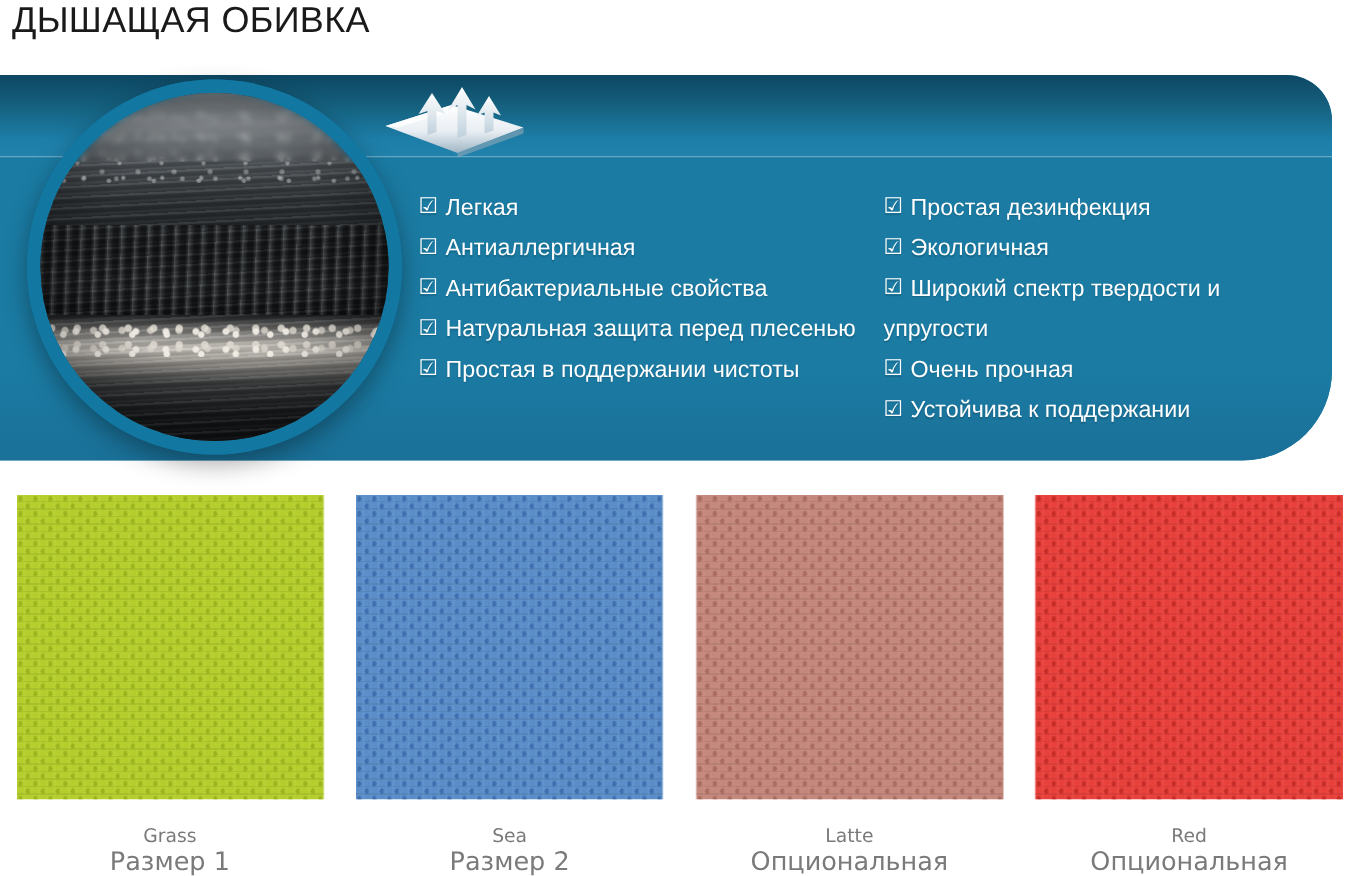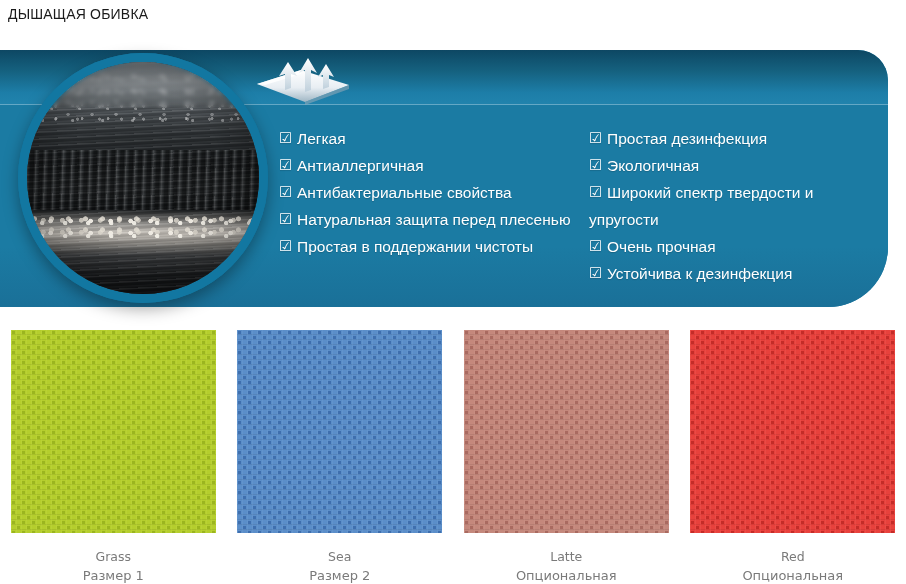--- a/index.html
+++ b/index.html
@@ -8,21 +8,21 @@
     width:906px;height:584px;
     background:#ffffff;
     font-family:"Liberation Sans","DejaVu Sans",sans-serif;
     overflow:hidden;
     position:relative;
   }
 
   
   .page-title{
     position:absolute;left:8px;top:2px;
-    font-size:14px;line-height:24px;
+    font-size:24px;line-height:24px;
     color:#1a1a1a;letter-spacing:.2px;
     white-space:nowrap;
   }
 
   
   .banner{
     position:absolute;left:0;top:50px;
     width:888px;height:257px;
     border-top-right-radius:30px;
     border-bottom-right-radius:60px;
@@ -187,21 +187,21 @@
   }
   .sw-tex{
     position:absolute;inset:0;
   }
   .sw-name{
     margin-top:14px;
     font-size:12.5px;color:#7a7a7a;line-height:19px;
     font-family:"DejaVu Sans","Liberation Sans",sans-serif;
   }
   .sw-size{
-    font-size:13px;color:#7a7a7a;line-height:19px;
+    font-size:17px;color:#7a7a7a;line-height:19px;
     font-family:"DejaVu Sans","Liberation Sans",sans-serif;
   }
 </style>
 </head>
 <body>
 
 <div class="page-title">ДЫШАЩАЯ ОБИВКА</div>
 
 <div class="banner">
   <div class="banner-head"></div>
@@ -273,21 +273,21 @@
     <div class="feat">
       <span class="box">☑</span><span>Экологичная</span>
     </div>
     <div class="feat">
       <span class="box">☑</span><span>Широкий спектр твердости и упругости</span>
     </div>
     <div class="feat">
       <span class="box">☑</span><span>Очень прочная</span>
     </div>
     <div class="feat">
-      <span class="box">☑</span><span>Устойчива к дезинфекция</span>
+      <span class="box">☑</span><span>Устойчива к поддержании</span>
     </div>
   </div>
 </div>
 
 <div class="swatches">
 
   <div class="sw-cell">
     <div class="sw-img">
       <div class="sw-tex" style="background-color: rgb(181, 206, 45); background-image: radial-gradient(2.1px 3.2px at 25% 25%, rgb(155, 181, 31) 0px, rgb(155, 181, 31) 60%, transparent 62%), radial-gradient(2.1px 3.2px at 75% 75%, rgb(155, 181, 31) 0px, rgb(155, 181, 31) 60%, transparent 62%), repeating-linear-gradient(90deg, rgba(201, 221, 85, 0.2) 0px, rgba(201, 221, 85, 0.2) 1px, transparent 1px, transparent 5px), repeating-linear-gradient(0deg, rgba(0, 0, 0, 0.07) 0px, rgba(0, 0, 0, 0.07) 1px, transparent 1px, transparent 5px); background-size: 10px 10px, 10px 10px, 10px 10px, 10px 10px;"></div>
     </div>

